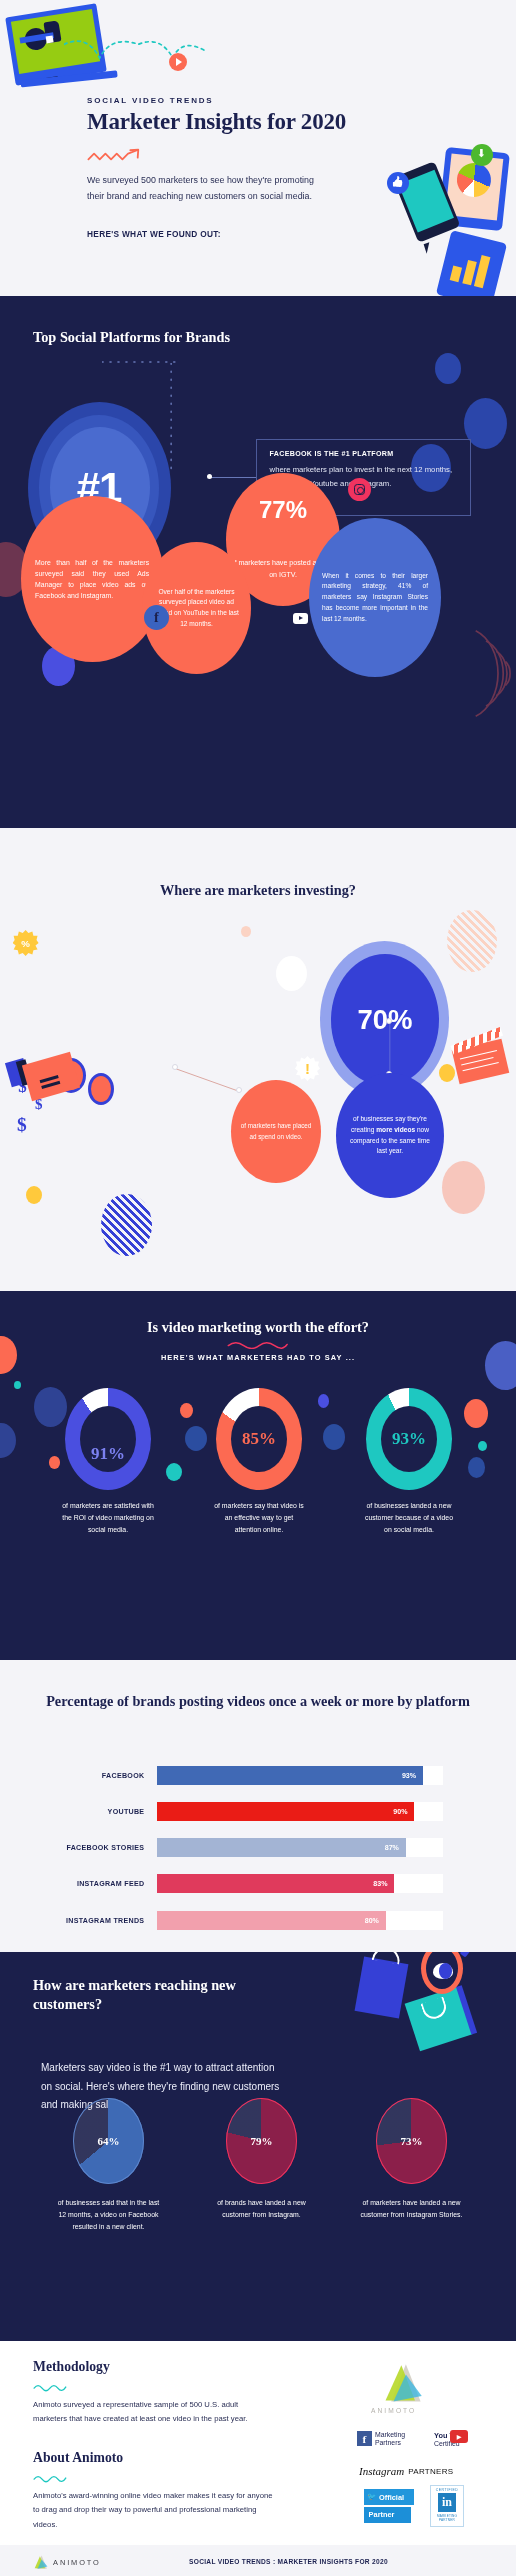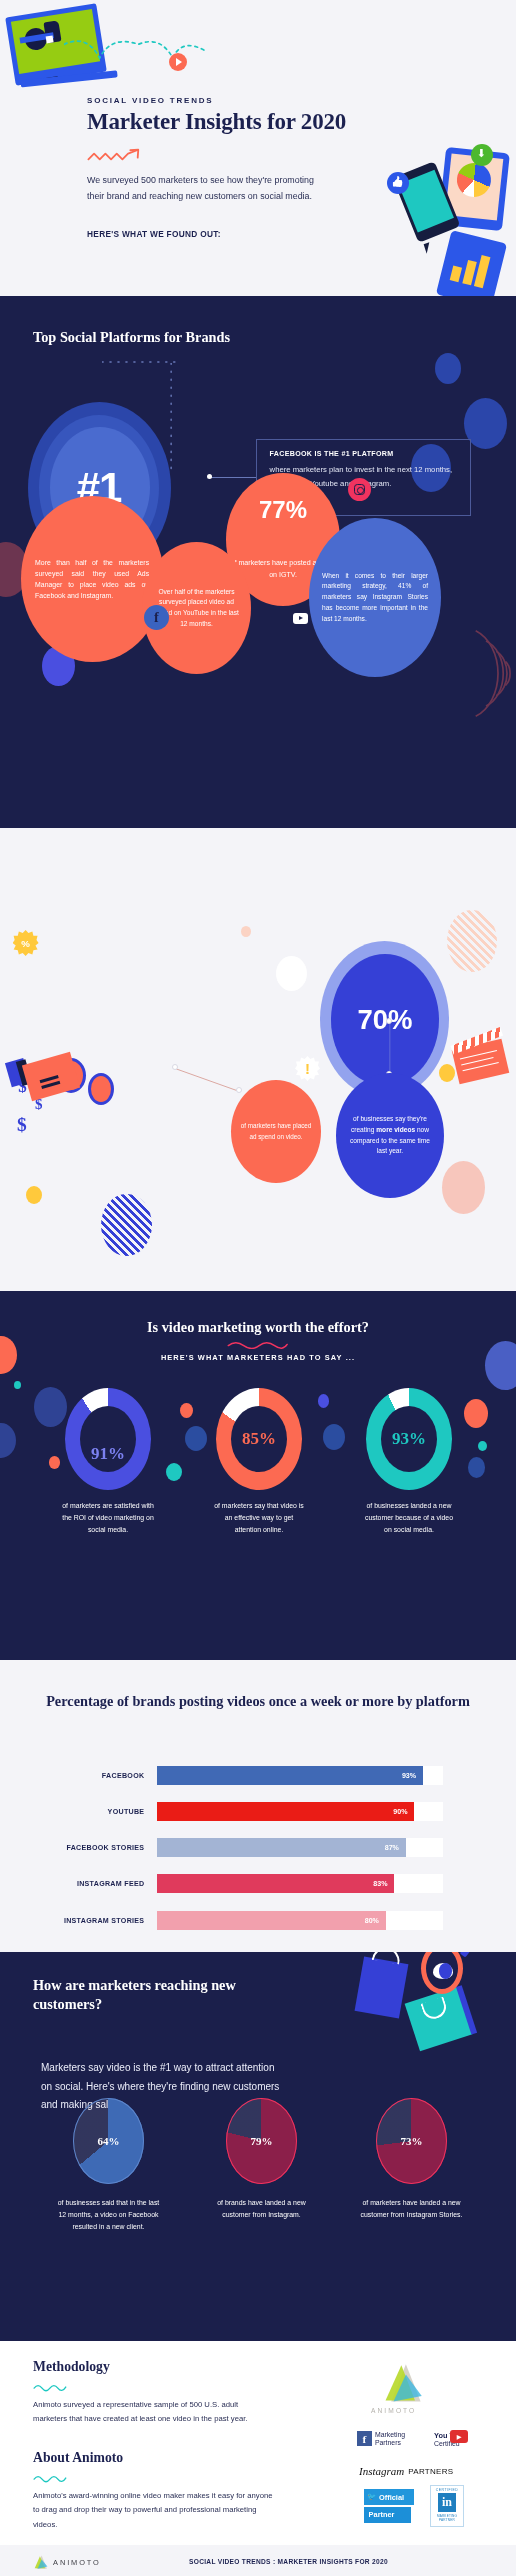--- a/index.html
+++ b/index.html
@@ -318,20 +318,21 @@
   </div>
 
   <div class="ig-badge">
       <span class="sq"></span>
     </div>
   <div class="fb-badge">f</div>
   <div class="yt-badge"></div>
 </section>
 
 <section class="sec" id="sec-investing">
+  <h2 class="inv-title serif">Where are marketers investing?</h2>
 
   <div class="stripe-peach" style="left:447px;top:82px;width:50px;height:62px"></div>
   <div class="deco" style="left:241px;top:98px;width:10.3px;height:11.4px;background:#fbd3c4"></div>
   <div class="deco" style="left:276px;top:128px;width:31px;height:35px;background:#ffffff"></div>
   <div class="deco" style="left:439px;top:236px;width:16px;height:18.3px;background:#ffc93c"></div>
   <div class="deco" style="left:26px;top:358px;width:16px;height:18.3px;background:#ffc93c"></div>
   <div class="deco" style="left:442px;top:333px;width:43px;height:53px;background:#f7c6bc"></div>
   <div class="stripe-ellipse" style="left:101px;top:366px;width:51px;height:62px"></div>
 
   <div class="pct-burst">%</div>
@@ -448,21 +449,21 @@
           <div class="bar-fill" style="width: 87%; background: rgb(163, 180, 212);">87%</div>
         </div>
       </div>
       <div class="bar-row" style="top: 214px;">
         <div class="bar-label">INSTAGRAM FEED</div>
         <div class="bar-track" style="background: rgb(255, 255, 255);">
           <div class="bar-fill" style="width: 83%; background: rgb(224, 58, 92);">83%</div>
         </div>
       </div>
       <div class="bar-row" style="top: 251px;">
-        <div class="bar-label">INSTAGRAM STORIES</div>
+        <div class="bar-label">INSTAGRAM TRENDS</div>
         <div class="bar-track" style="background: rgb(255, 255, 255);">
           <div class="bar-fill" style="width: 80%; background: rgb(242, 160, 173);">80%</div>
         </div>
       </div>
     </div>
 </section>
 
 <section class="sec" id="sec-reach">
   <h2 class="reach-title serif">How are marketers reaching new customers?</h2>
   <p class="reach-body">Marketers say video is the #1 way to attract attention on social. Here's where they're finding new customers and making sales.</p>

